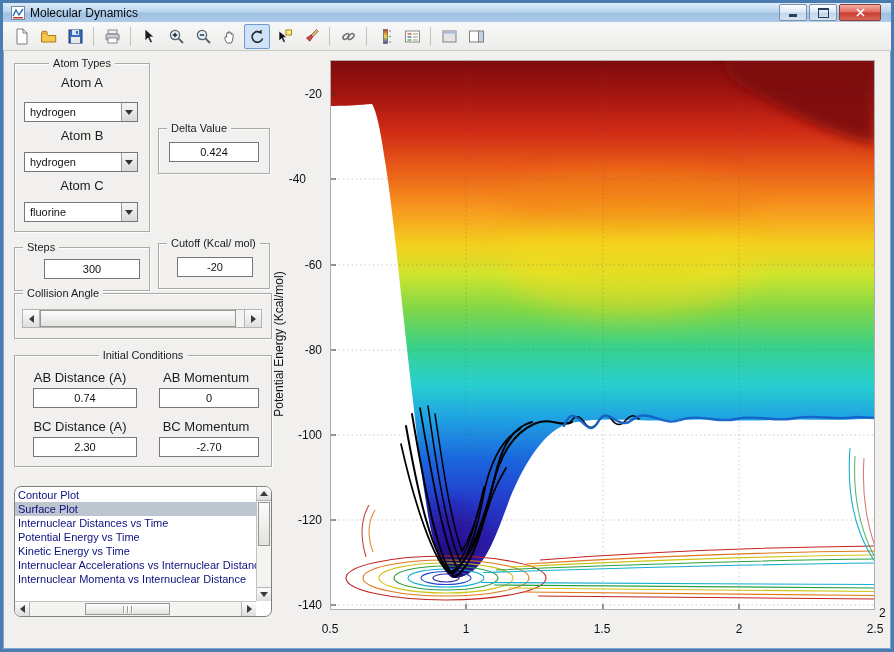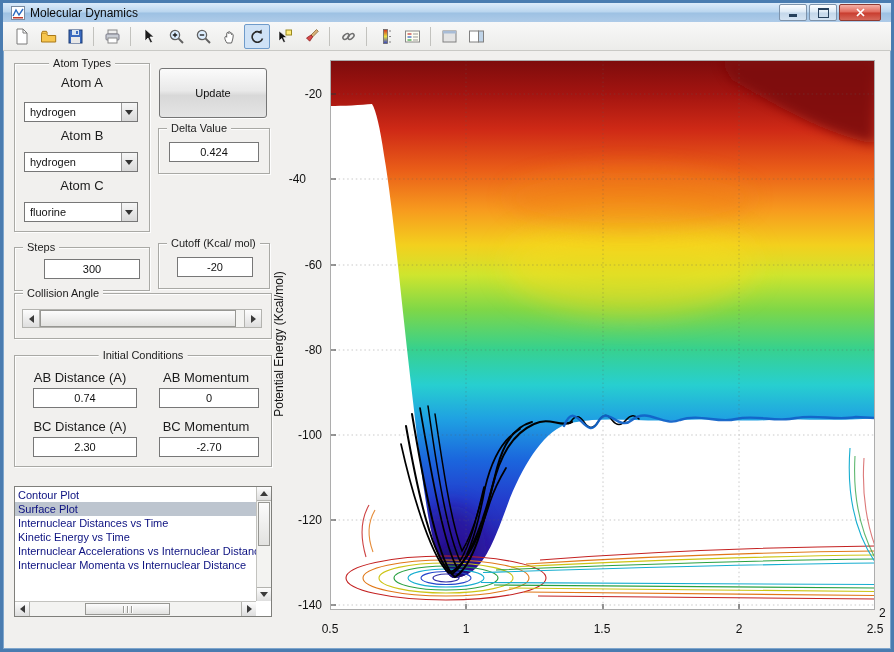--- a/index.html
+++ b/index.html
@@ -234,21 +234,20 @@
     </div>
     <span class="lbl" style="left:0;right:0;top:114px;">Atom C</span>
     <div class="combo" style="left:9px;top:138px;width:114px;">
       <span class="ctext">fluorine</span>
       <span class="cbtn">
           <span class="carrow"></span>
         </span>
     </div>
   </div>
 
-  <div class="btn" style="left:159px;top:68px;width:106px;height:48px;">Update</div>
 
   <div class="panel" style="left:158px;top:128px;width:110px;height:44px;">
     <span class="ptitle">Delta Value</span>
     <input class="edit" style="left: 10px; top: 13px; width: 90px;" readonly="" value="0.424">
   </div>
 
 
   <div class="panel" style="left:14px;top:247px;width:134px;height:42px;">
     <span class="ptitle">Steps</span>
     <input class="edit" style="left: 20px; top: 11px; width: 96px; margin-left: 9px;" readonly="" value="300">
@@ -277,25 +276,26 @@
     <span class="lbl" style="left:10px;top:14px;width:110px;">AB Distance (A)</span>
     <span class="lbl" style="left:136px;top:14px;width:110px;">AB Momentum</span>
     <input class="edit" style="left: 18px; top: 32px; width: 104px;" readonly="" value="0.74">
     <input class="edit" style="left: 144px; top: 32px; width: 100px;" readonly="" value="0">
     <span class="lbl" style="left:10px;top:63px;width:110px;">BC Distance (A)</span>
     <span class="lbl" style="left:136px;top:63px;width:110px;">BC Momentum</span>
     <input class="edit" style="left: 18px; top: 81px; width: 104px;" readonly="" value="2.30">
     <input class="edit" style="left: 144px; top: 81px; width: 100px;" readonly="" value="-2.70">
   </div>
 
-  <div class="listbox" style="left:14px;top:486px;width:258px;height:131px;">
+  <div class="listbox" style="left:14px;top:486px;width:258px;height:131px;border-radius:7px;">
     <div style="position:absolute;left:0;top:1px;right:15px;">
       <div class="litem">Contour Plot</div>
       <div class="litem selected">Surface Plot</div>
       <div class="litem">Internuclear Distances vs Time</div>
+      <div class="litem">Potential Energy vs Time</div>
       <div class="litem">Kinetic Energy vs Time</div>
       <div class="litem">Internuclear Accelerations vs Internuclear Distance</div>
       <div class="litem">Internuclear Momenta vs Internuclear Distance</div>
     </div>
 
     <div class="sbar" style="right:0;top:0;width:15px;bottom:15px;border:none;border-left:1px solid #c3c3bf;">
       <div class="sbtn" style="left:0;top:0;right:0;height:14px;border-bottom:1px solid #b3b3af;">
           <span class="tri-u"></span>
         </div>
       <div class="sthumb" style="left:1px;right:1px;top:15px;height:44px;"></div>

